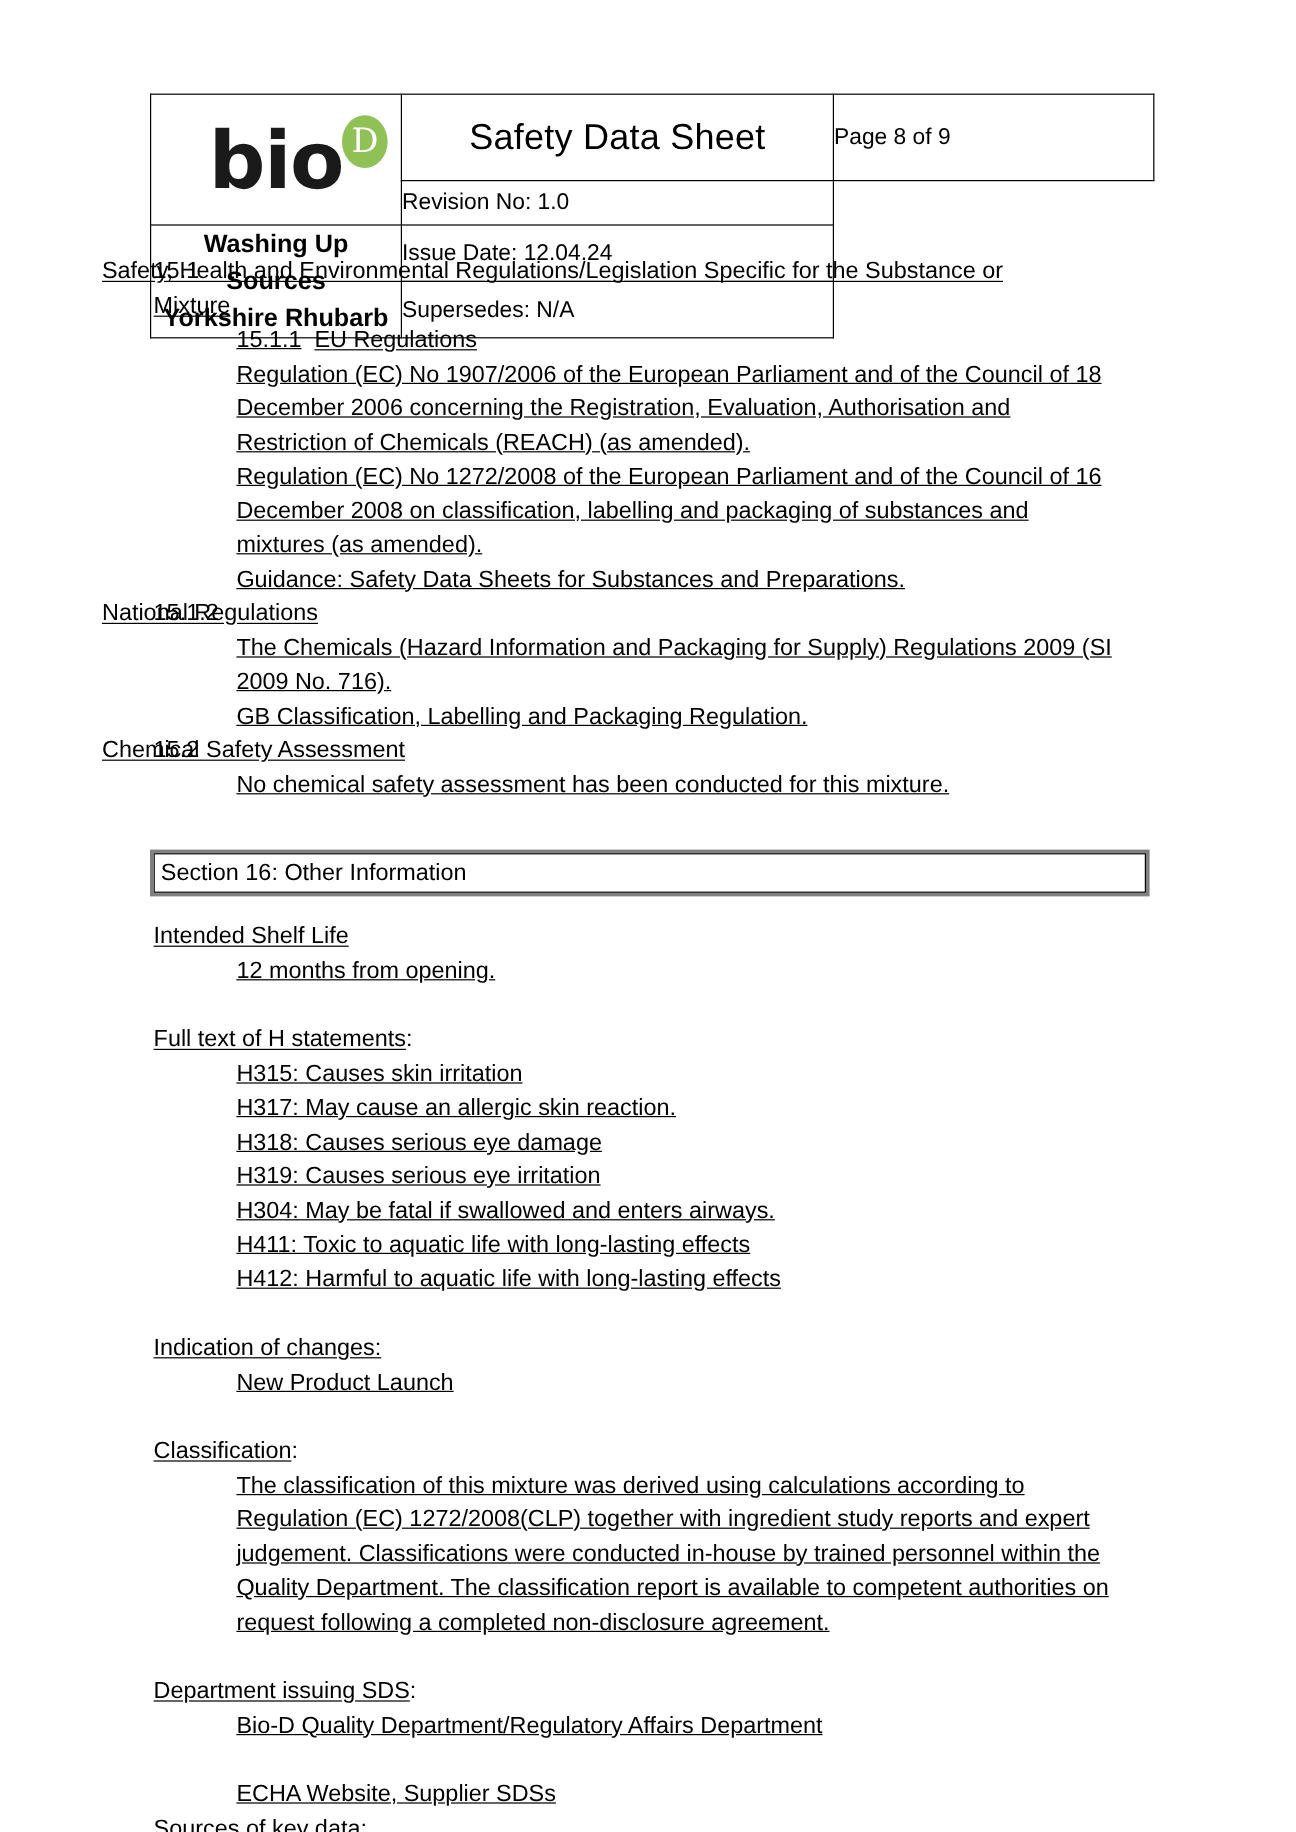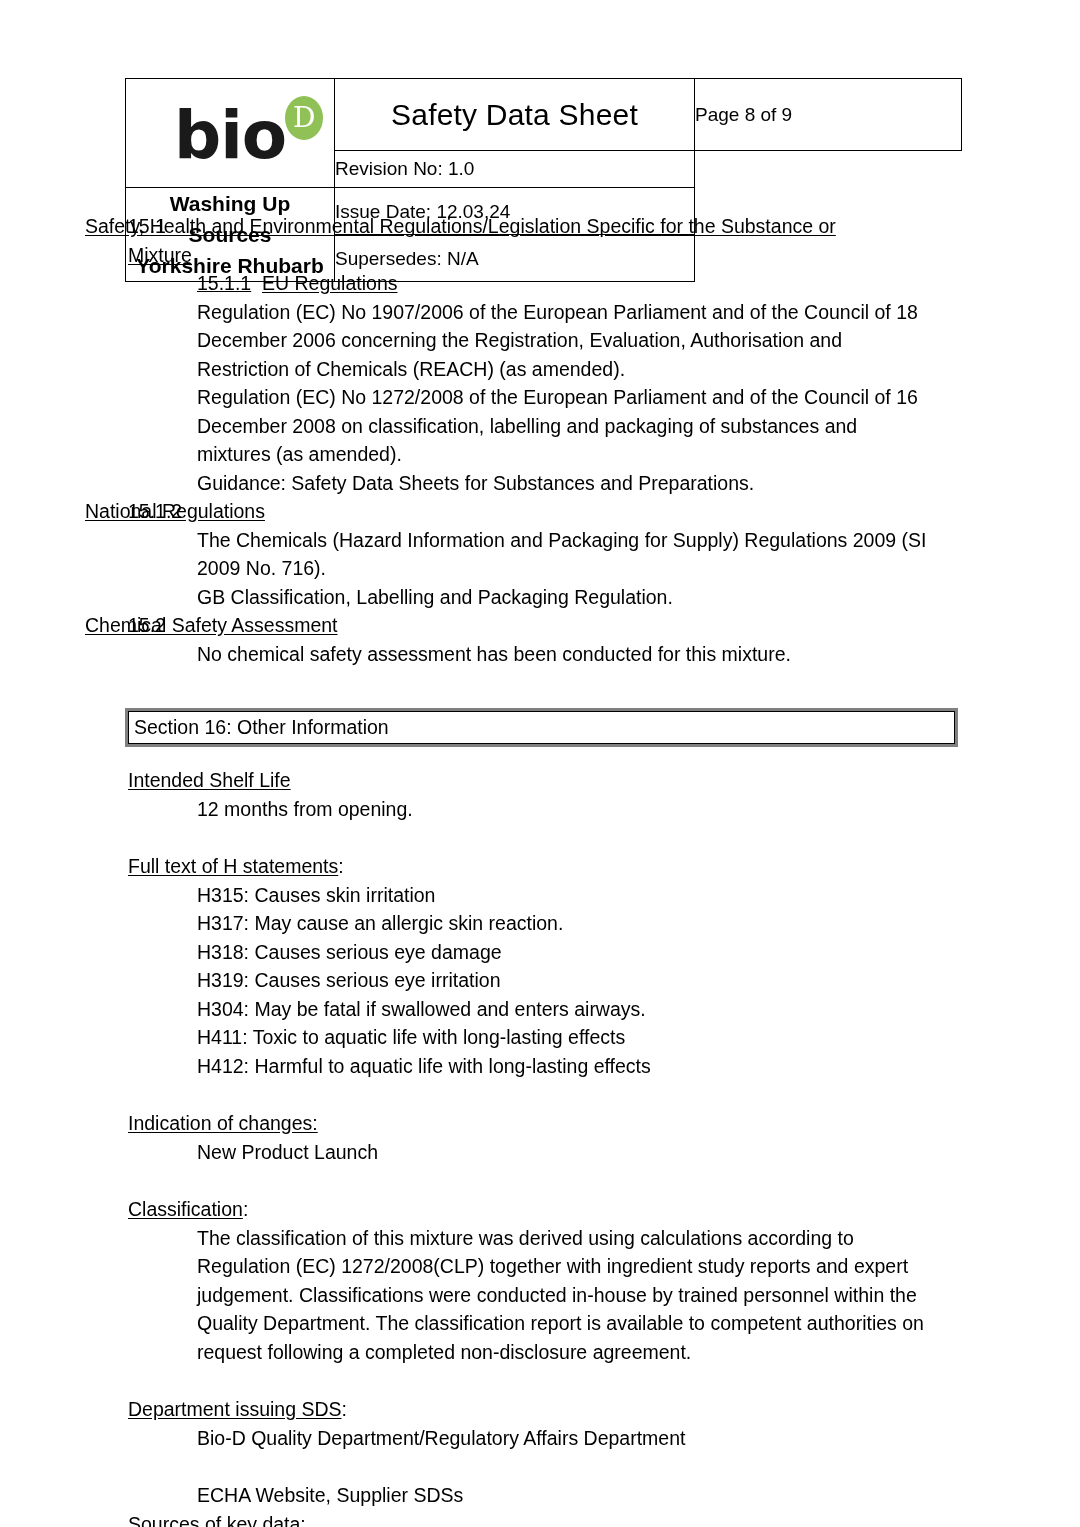--- a/index.html
+++ b/index.html
@@ -137,21 +137,21 @@
     top: 0;
     text-decoration: underline;
   }
   .lbl-u {
     text-decoration: underline;
     text-underline-offset: 2px;
   }
 
   .ind0 { margin-left: 128px; }
   .ind1 { margin-left: 85px; }
-  .ind1b{ margin-left: 197px; }
+  .ind1b{ margin-left: 197px; text-decoration: underline; }
   .ind2 { margin-left: 262px; }
 
   .w-body { width: 735px; }
 
   .spacer-sm { height: 10px; }
   .spacer-md { height: 19px; }
   .spacer-lg { height: 30px; }
 
   
   .section-bar {
@@ -190,21 +190,21 @@
       <td class="col-meta meta-cell">Page 8 of 9</td>
     </tr>
     <tr>
       <td class="col-meta meta-cell">Revision No: 1.0</td>
     </tr>
     <tr>
       <td class="col-title title-sub" rowspan="2">
         <div>Washing Up Sources</div>
         <div>Yorkshire Rhubarb</div>
       </td>
-      <td class="col-meta meta-cell">Issue Date: 12.03.24</td>
+      <td class="col-meta meta-cell">Issue Date: 12.04.24</td>
     </tr>
     <tr>
       <td class="col-meta meta-cell">Supersedes: N/A</td>
     </tr>
   </tbody>
     </table>
 
   <div class="content">
 
     <div class="num-row">

